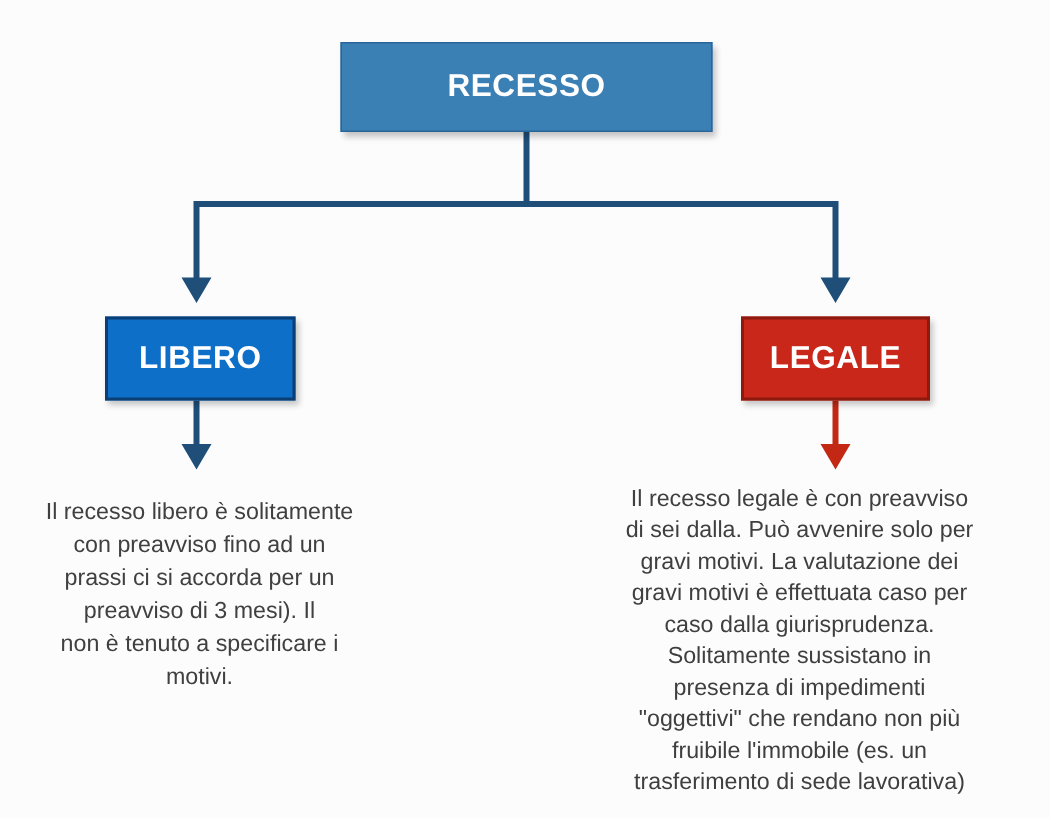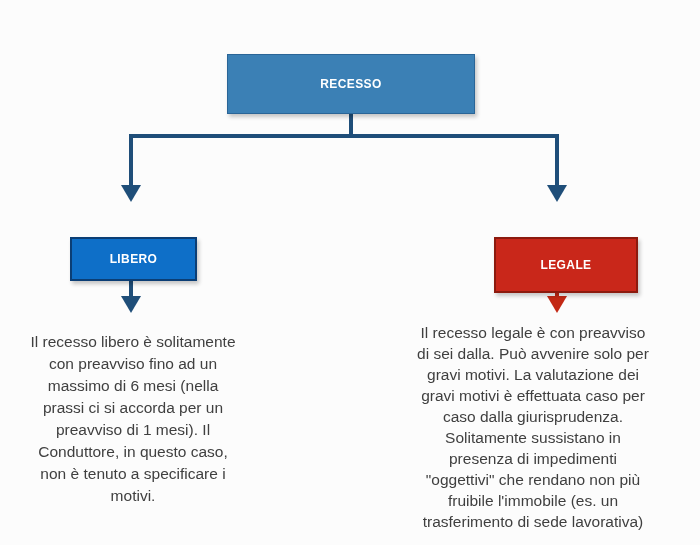--- a/index.html
+++ b/index.html
@@ -15,28 +15,27 @@
   }
   .node {
     position: absolute;
     display: flex;
     align-items: center;
     justify-content: center;
     border-style: solid;
     border-width: 2px;
     box-sizing: border-box;
     font-weight: bold;
-    font-size: 12px;
+    font-size: 21px;
     letter-spacing: 0.4px;
     box-shadow: 2px 3px 4px rgba(0,0,0,0.22);
-    margin-top: 26px;
   }
   #node-recesso { left: 227px; top: 28px;  width: 248px; height: 60px; border-width: 1px; }
-  #node-libero  { left: 70px;  top: 211px; width: 127px; height: 44px; }
-  #node-legale  { left: 494px; top: 211px; width: 144px; height: 56px; align-items: center; }
+  #node-libero  { left: 70px;  top: 211px; width: 127px; height: 56px; }
+  #node-legale  { left: 494px; top: 211px; width: 126px; height: 56px; align-items: center; }
   #connector-svg {
     position: absolute;
     left: 0; top: 0;
     width: 700px; height: 545px;
     pointer-events: none;
   }
   .desc {
     position: absolute;
     text-align: center;
     font-size: 15.5px;
@@ -72,24 +71,22 @@
     <span>LIBERO</span>
   </div>
 
   <div id="node-legale" class="node" style="background-color: rgb(201, 39, 26); border-color: rgb(140, 26, 14); color: rgb(255, 255, 255);">
     <span>LEGALE</span>
   </div>
 
   <div id="desc-libero" class="desc" style="color: #404040;">
       <div>Il recesso libero è solitamente</div>
       <div>con preavviso fino ad un</div>
-      <div>massimo di 6 mesi (nella</div>
       <div>prassi ci si accorda per un</div>
-      <div>preavviso di 1 mesi). Il</div>
-      <div>Conduttore, in questo caso,</div>
+      <div>preavviso di 3 mesi). Il</div>
       <div>non è tenuto a specificare i</div>
       <div>motivi.</div>
     </div>
 
   <div id="desc-legale" class="desc" style="color: rgb(63, 63, 63);">
       <div>Il recesso legale è con preavviso</div>
       <div>di sei dalla. Può avvenire solo per</div>
       <div>gravi motivi. La valutazione dei</div>
       <div>gravi motivi è effettuata caso per</div>
       <div>caso dalla giurisprudenza.</div>

